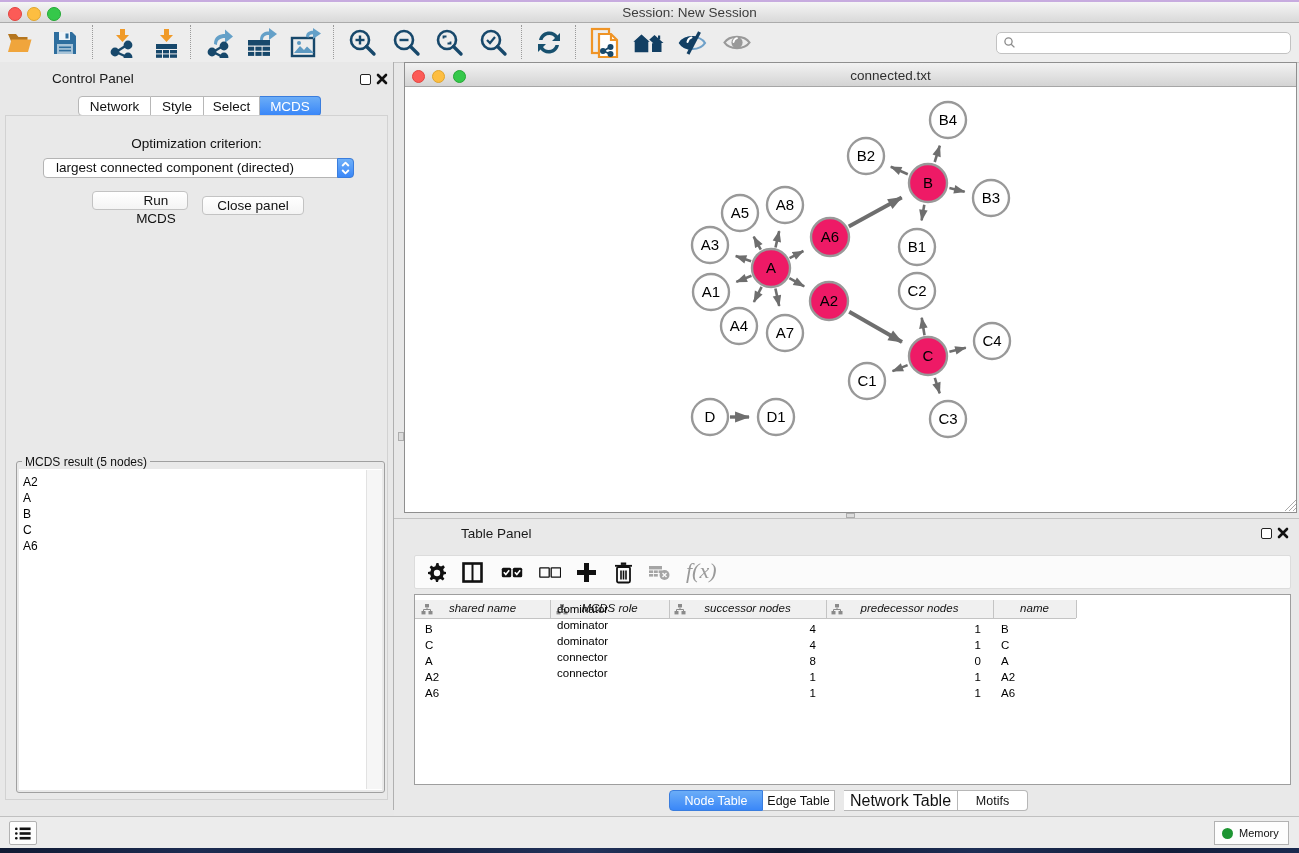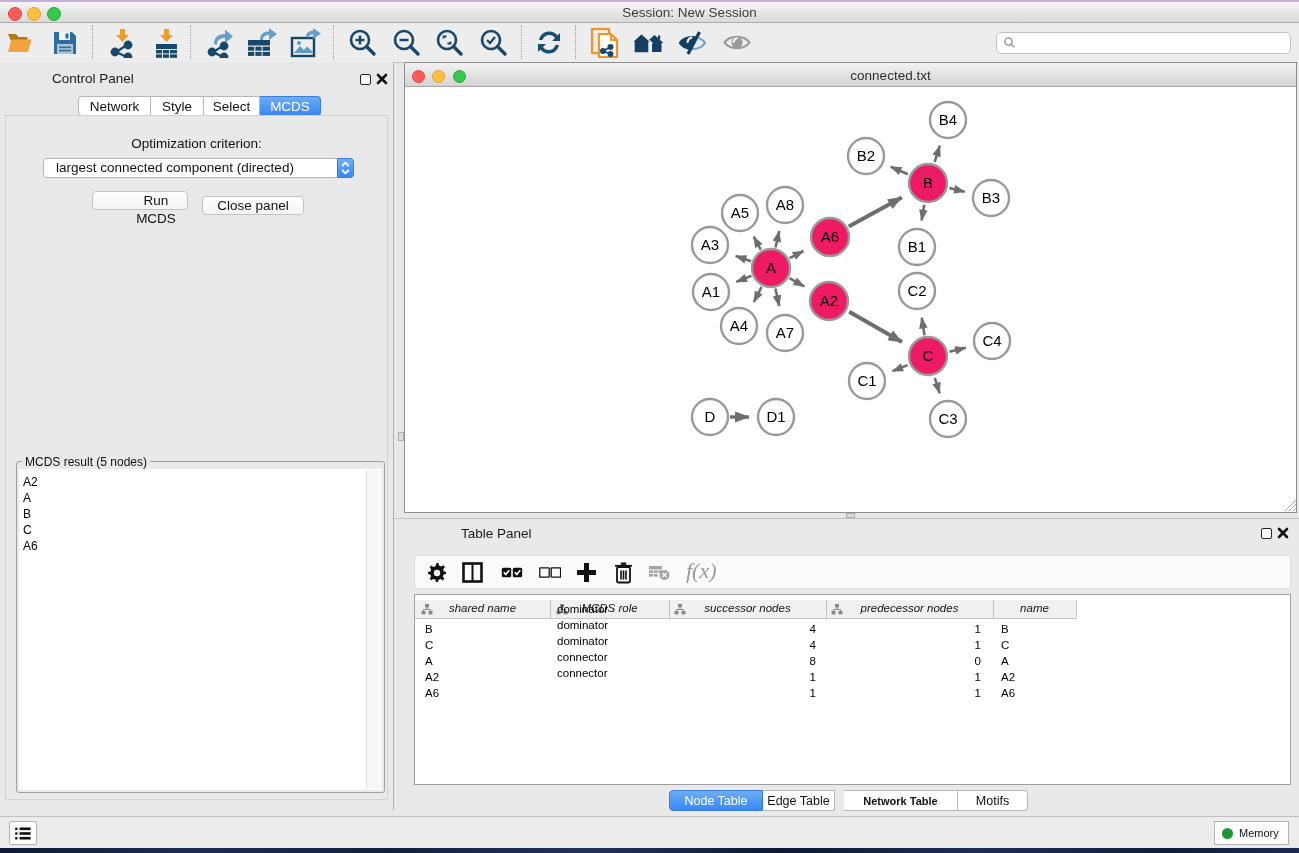--- a/index.html
+++ b/index.html
@@ -413,21 +413,21 @@
 <div class="abs th" style="left:826px;width:167px;">predecessor nodes</div>
 <div class="abs th" style="left:993px;width:83px;">name</div>
 <div class="abs cell" style="left:425px;top:621px;width:100px;">B<br>C<br>A<br>A2<br>A6</div>
 <div class="abs cell" style="left:557px;top:601px;width:100px;">dominator<br>dominator<br>dominator<br>connector<br>connector</div>
 <div class="abs cell" style="left:700px;top:621px;width:116px;text-align:right;">4<br>4<br>8<br>1<br>1</div>
 <div class="abs cell" style="left:860px;top:621px;width:121px;text-align:right;">1<br>1<br>0<br>1<br>1</div>
 <div class="abs cell" style="left:1001px;top:621px;width:70px;">B<br>C<br>A<br>A2<br>A6</div>
 
 <div class="abs tab bluegrad" style="left:669px;top:790px;width:94px;height:21px;line-height:20px;border-radius:4px 0 0 4px;border-color:#3a7ddd;font-size:12.5px;">Node Table</div>
 <div class="abs tab" style="left:763px;top:790px;width:72px;height:21px;line-height:20px;border-left:0;font-size:12.5px;">Edge Table</div>
-<div class="abs tab" style="left:844px;top:790px;width:114px;height:21px;line-height:20px;border-left:0;font-size:11px;font-weight:bold;">Network Table</div>
+<div class="abs tab" style="left:844px;top:790px;width:114px;height:21px;line-height:20px;border-left:0;font-size:16px;">Network Table</div>
 <div class="abs tab" style="left:958px;top:790px;width:70px;height:21px;line-height:20px;border-left:0;border-radius:0 4px 4px 0;font-size:12.5px;">Motifs</div>
 
 <div class="abs" style="left:0;top:816px;width:1299px;height:32px;background:#ececec;border-top:1px solid #c0c0c0;box-sizing:border-box;"></div>
 <div class="abs" style="left:9px;top:821px;width:28px;height:24px;background:#fdfdfd;border:1px solid #b2b2b2;border-radius:2px;box-sizing:border-box;"></div>
 <svg class="abs" style="left:15px;top:827px;" width="16" height="13" viewBox="0 0 16 13">
  <g fill="#111">
       <rect x="0" y="0.5" width="2.6" height="2.6" rx="1.2"></rect>
       <rect x="0" y="5.2" width="2.6" height="2.6" rx="1.2"></rect>
       <rect x="0" y="9.9" width="2.6" height="2.6" rx="1.2"></rect>
  <rect x="4.6" y="0.5" width="11" height="2.6"></rect>

